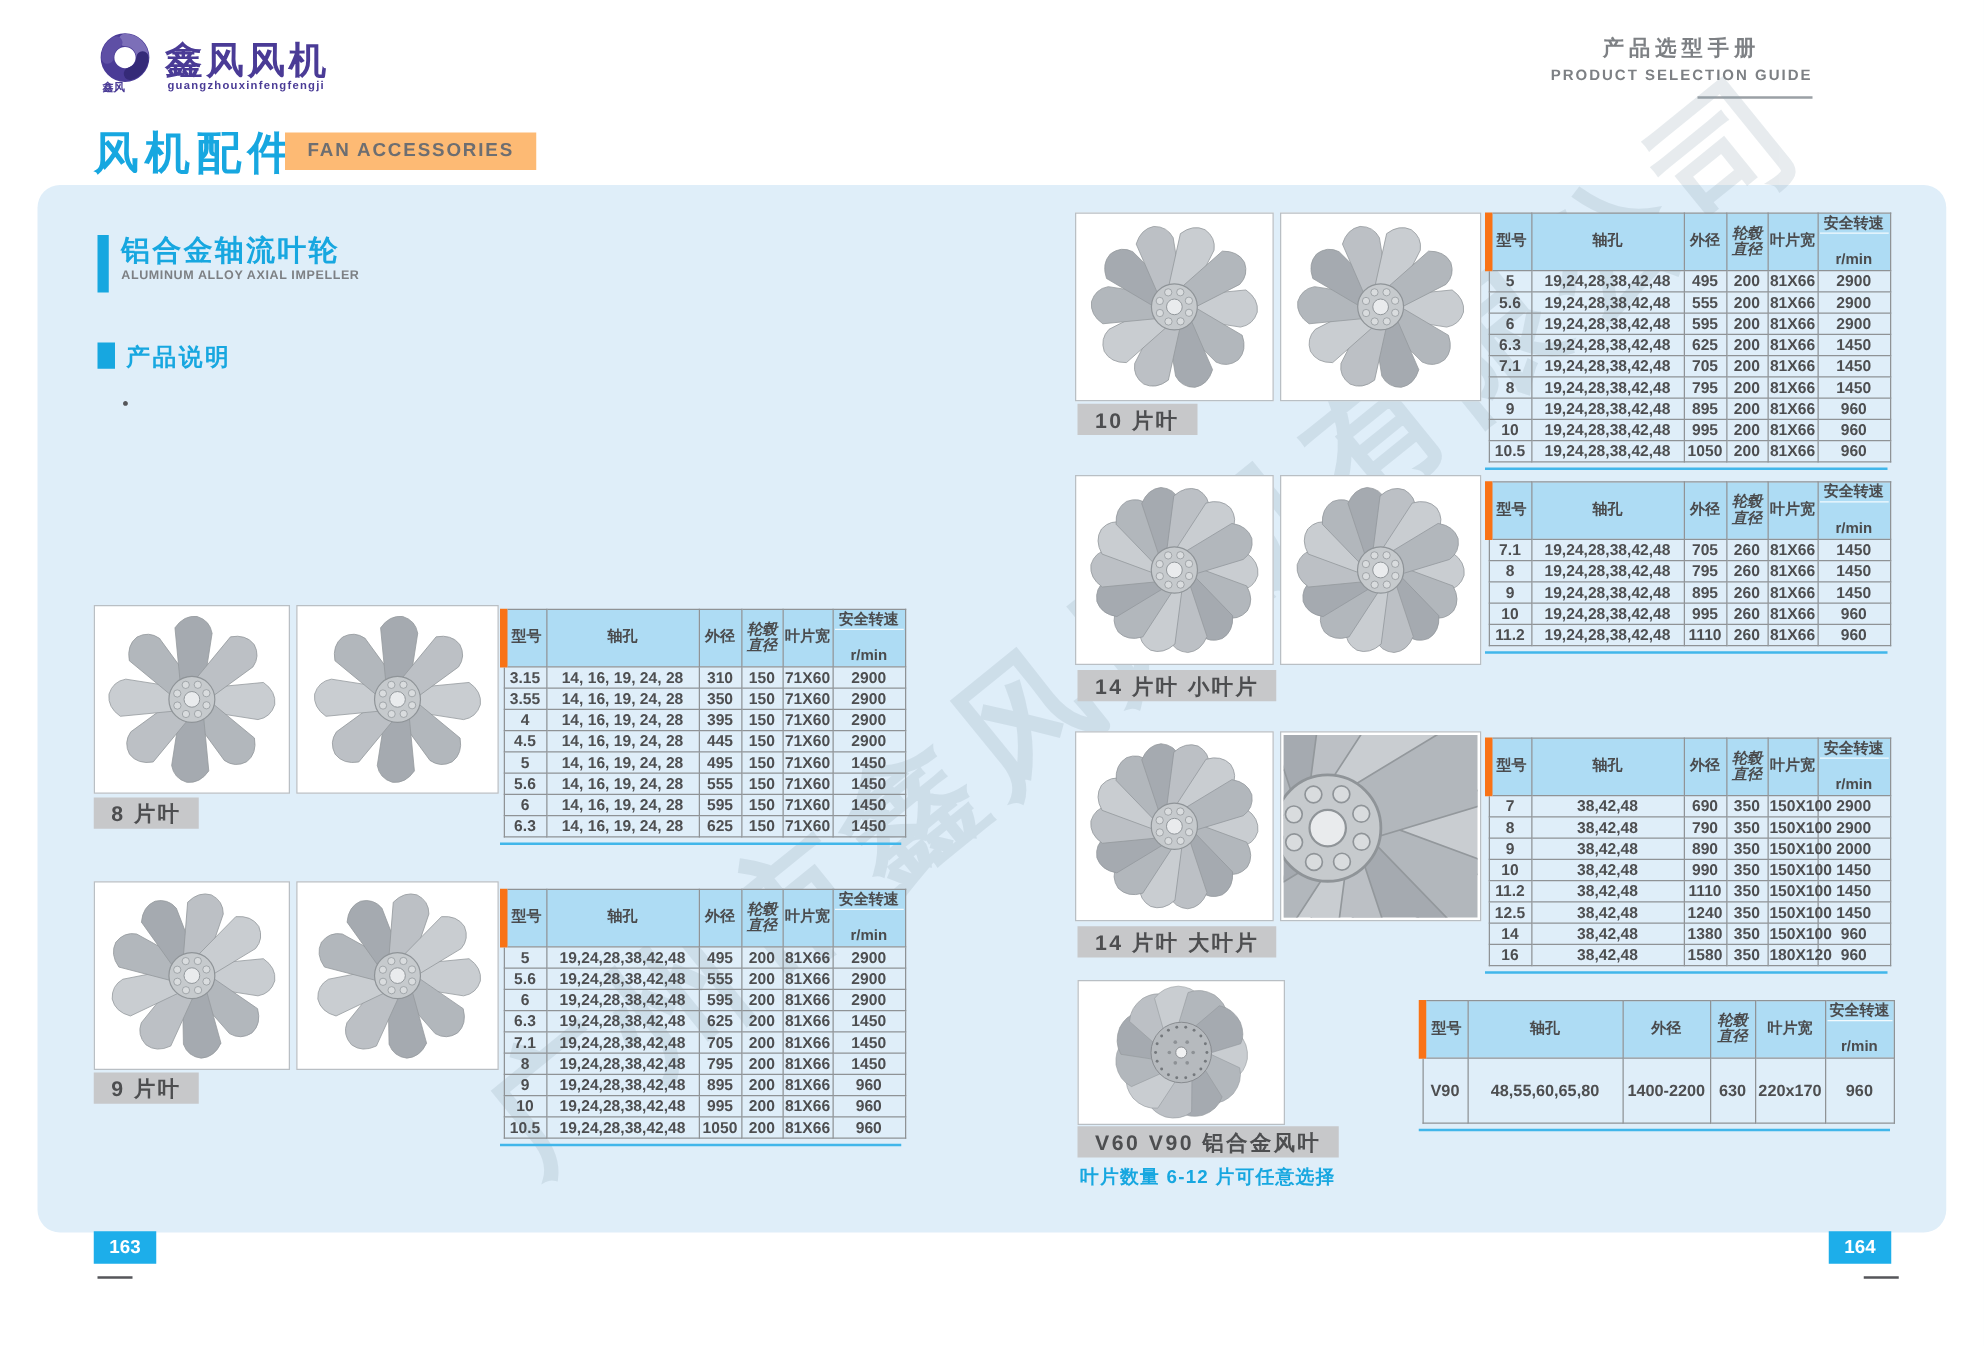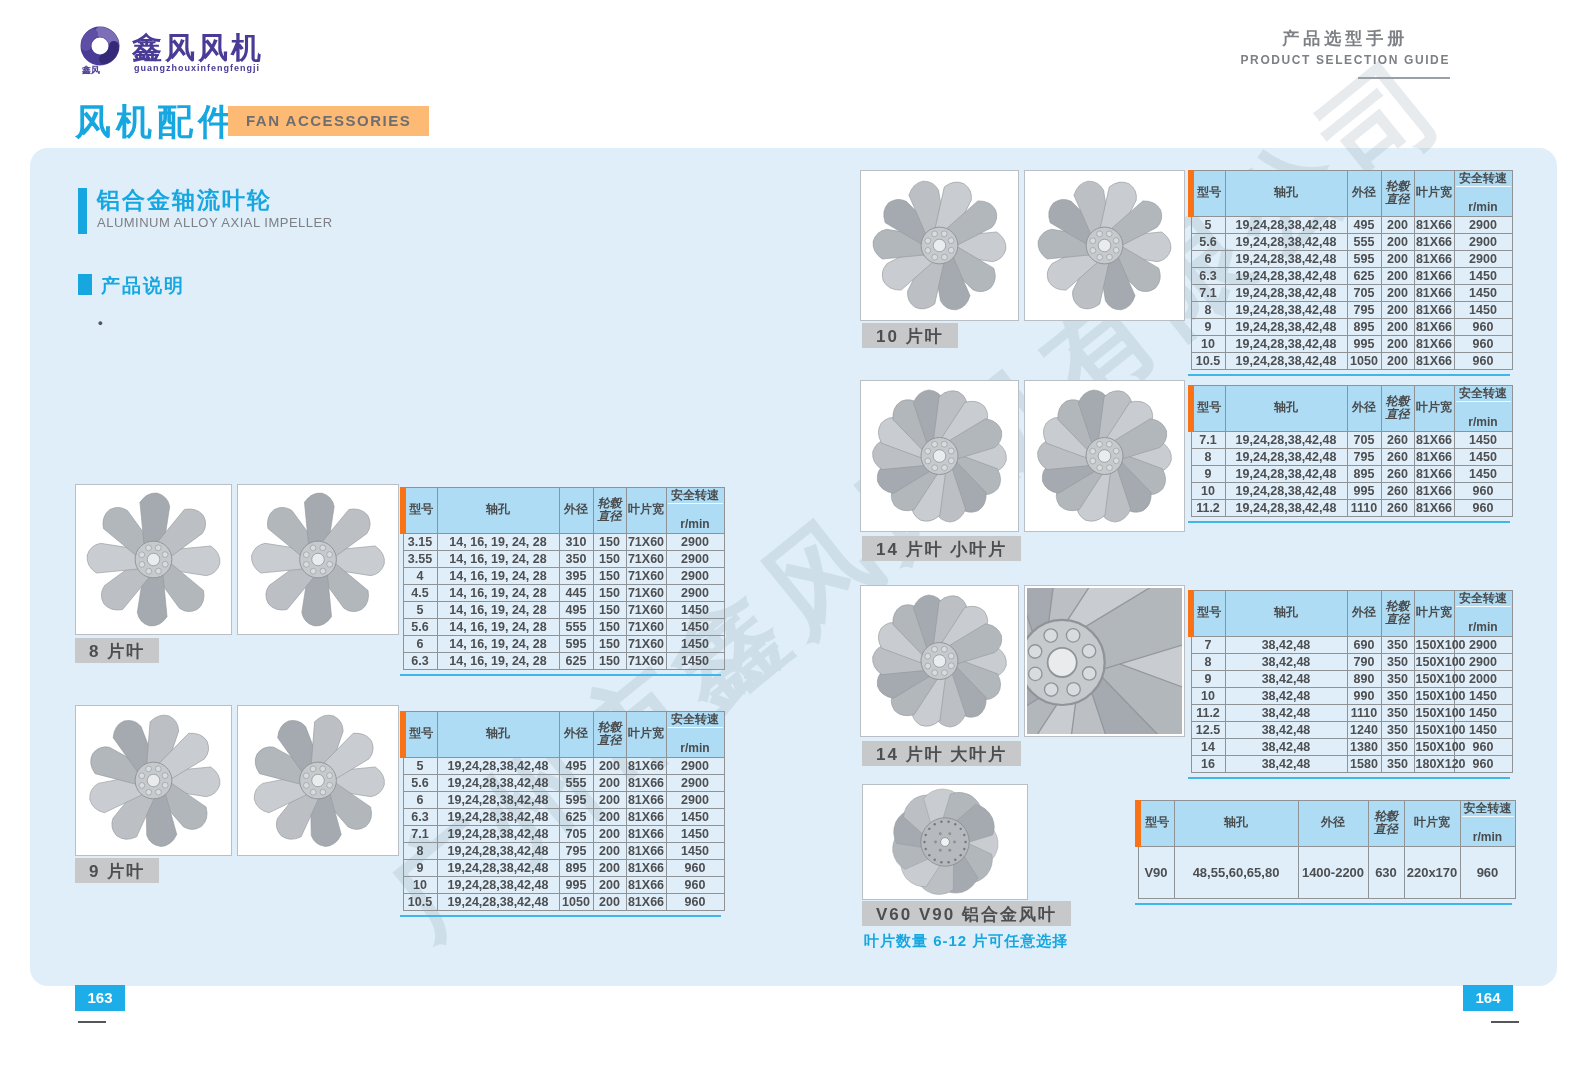--- a/index.html
+++ b/index.html
@@ -19,21 +19,21 @@
   .page-title { position:absolute; left:75px; top:98px; font-size:36px; font-weight:bold; color:#17a7e0; letter-spacing:5px; }
   .title-en-chip { position:absolute; left:228px; top:106px; height:30px; line-height:30px; background:#fdba74; color:#6d6e71; font-size:15px; font-weight:bold; letter-spacing:1.5px; padding:0 18px; }
 
   .panel { position:absolute; left:30px; top:148px; width:1527px; height:838px; background:#dfeef9; border-radius:18px; }
 
   .watermark { position:absolute; left:360px; top:855px; transform:rotate(-39deg); transform-origin:0 0; font-size:108px; font-weight:bold; letter-spacing:12px; color:#8ba0ae; opacity:0.20; white-space:nowrap; pointer-events:none; }
 
   
   .sec-bar { position:absolute; left:78px; top:188px; width:9px; height:46px; background:#17a7e0; }
   .sec-title { position:absolute; left:97px; top:185px; font-size:23px; font-weight:bold; color:#17a7e0; letter-spacing:2px;text-align:right; }
-  .sec-title-en { position:absolute; left:97px; top:215px; font-size:13px; font-weight:normal; color:#7d8084; letter-spacing:0.5px; }
+  .sec-title-en { position:absolute; left:97px; top:215px; font-size:10px; font-weight:bold; color:#7d8084; letter-spacing:0.5px; }
   .desc-bullet-sq { position:absolute; left:78px; top:274px; width:14px; height:21px; background:#17a7e0; }
   .desc-title { position:absolute; left:101px; top:273px; font-size:19px; font-weight:bold; color:#17a7e0; letter-spacing:2px; }
   .desc { position:absolute; left:96px; top:308px; width:618px; font-size:13.5px; font-weight:600; color:#55565a; line-height:29px; text-align:justify; padding-left:18px; }
   .desc .bullet { position:absolute; left:2px; top:0; }
 
   
   .photo { position:absolute; background:#ffffff; border:1px solid #b9bfc4; padding:2px; }
   .p8a  { left:75px;  top:484px; width:157px; height:151px; }
   .p8b  { left:237px; top:484px; width:162px; height:151px; }
   .p9a  { left:75px;  top:705px; width:157px; height:151px; }

